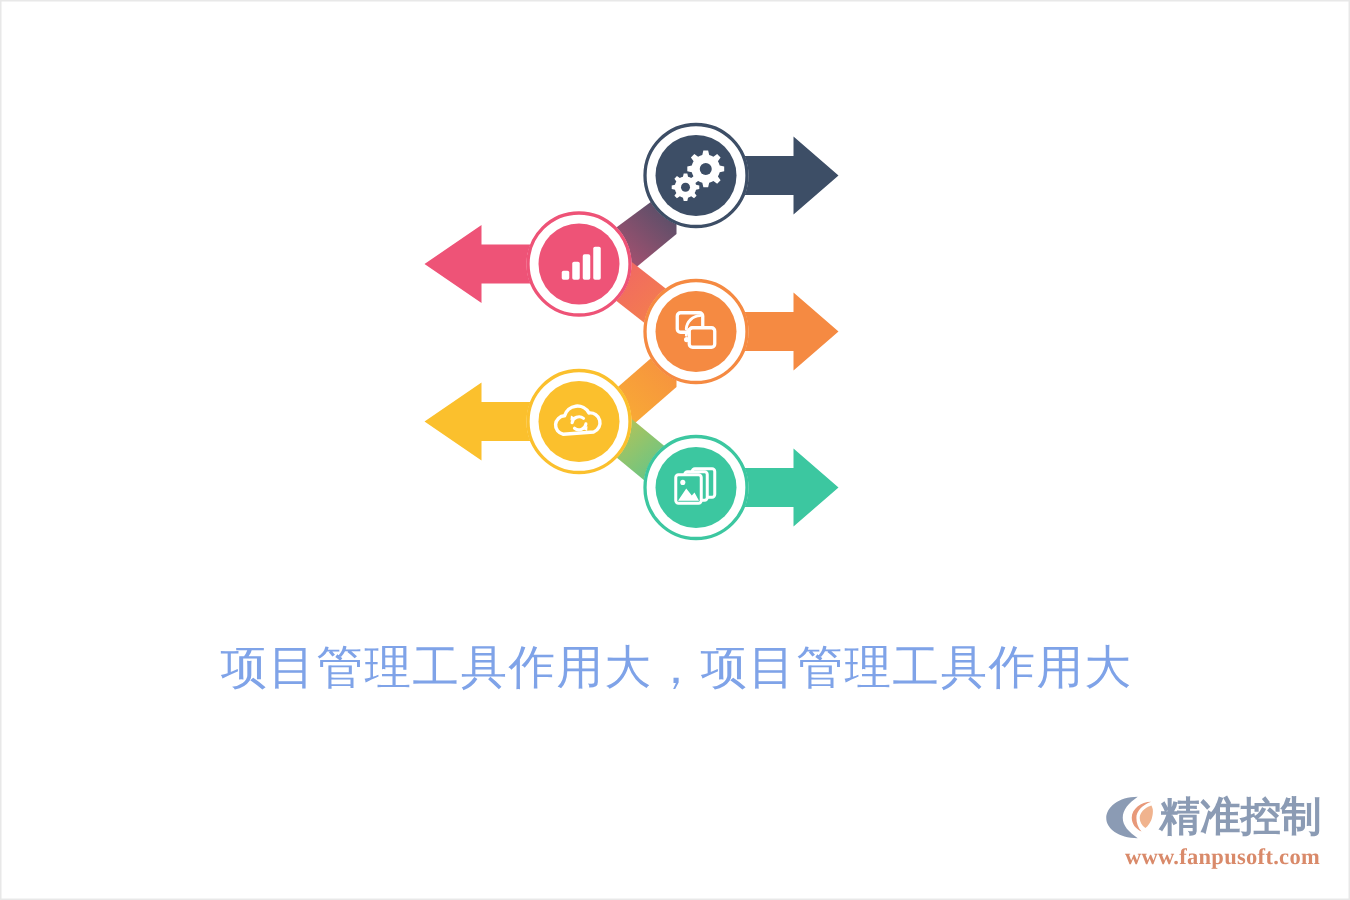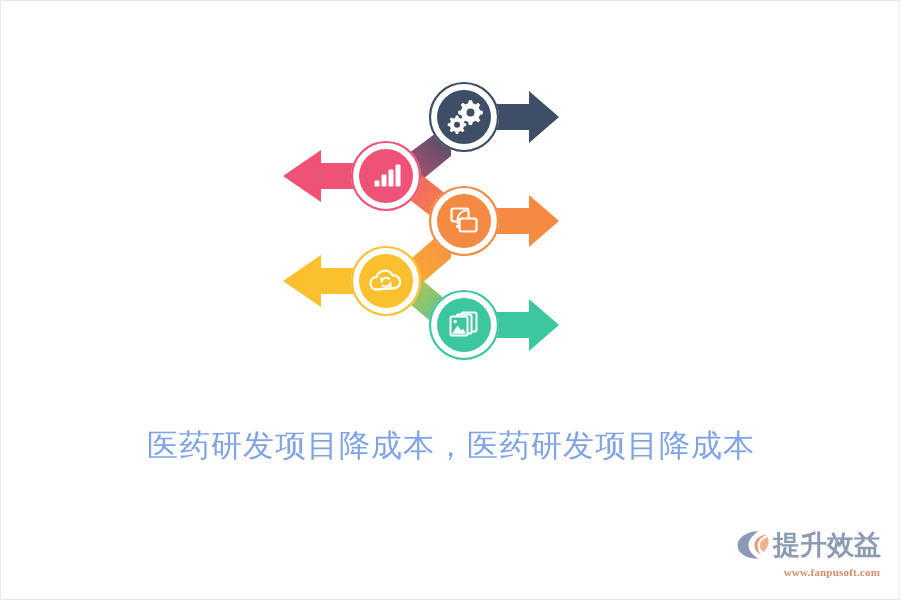--- a/index.html
+++ b/index.html
@@ -80,21 +80,21 @@
     font-family: "DejaVu Sans", "Liberation Sans", sans-serif;
     font-size: 27px;
     font-weight: 700;
     color: #8b9bb4;
     letter-spacing: 0px;
     line-height: 30px;
   }
   .logo-url {
     text-align: right;
     font-family: "Liberation Serif", "DejaVu Serif", serif;
-    font-size: 11px;
+    font-size: 15px;
     font-weight: 700;
     color: #d98a6a;
     letter-spacing: 0.2px;
     line-height: 18px;
     padding-right: 1px;
   }
 </style>
 </head>
 <body>
 
@@ -265,31 +265,31 @@
 
           <rect x="179.5" y="250.5" width="17" height="19" rx="1.8" fill="#3cc7a0" stroke="#ffffff" stroke-width="2"></rect>
           <circle cx="184.2" cy="255.6" r="1.7" fill="#ffffff"></circle>
           <path d="M 181,267.8 L 186.5,259.6 L 190.2,264.4 L 192,262.4 L 195,267.8 Z" fill="#ffffff"></path>
         </g>
       </g>
     </svg>
   </div>
 
   <div class="headline-block">
-    <div class="headline-line">医药研发项目降成本，医药研发项目降成本</div>
+    <div class="headline-line">项目管理工具作用大，项目管理工具作用大</div>
   </div>
 
   <div id="logo">
     <div class="logo-row">
       <svg class="logo-mark" viewBox="0 0 34 30">
         <path d="M 22.5,1.2 C 9.5,1.2 1.5,8.5 1.5,15.4 C 1.5,22.4 9.5,28.8 22.5,28.8
                  C 16.5,24.6 12.5,20.6 12.5,15.2 C 12.5,9.8 16.5,5.4 22.5,1.2 Z" fill="#8b9bb4"></path>
         <path d="M 31.5,4.5 C 24.5,4.5 18.5,9.4 18.5,15.2 C 18.5,19.2 21.0,22.6 25.0,24.4
                  C 22.6,21.8 21.6,18.6 21.6,15.2 C 21.6,10.8 25.4,6.6 31.5,4.5 Z" fill="#e8997a"></path>
         <path d="M 31.6,7.0 C 26.6,8.8 23.8,11.8 23.8,15.4 C 23.8,18.0 25.2,20.4 27.6,22.0
                  C 31.0,19.2 32.6,15.0 32.6,10.6 C 32.6,9.4 32.2,8.1 31.6,7.0 Z" fill="#f0b38e"></path>
       </svg>
-      <span class="logo-text">提升效益</span>
+      <span class="logo-text">精准控制</span>
     </div>
     <div class="logo-url">www.fanpusoft.com</div>
   </div>
 
 </div>
 
 </body></html>

